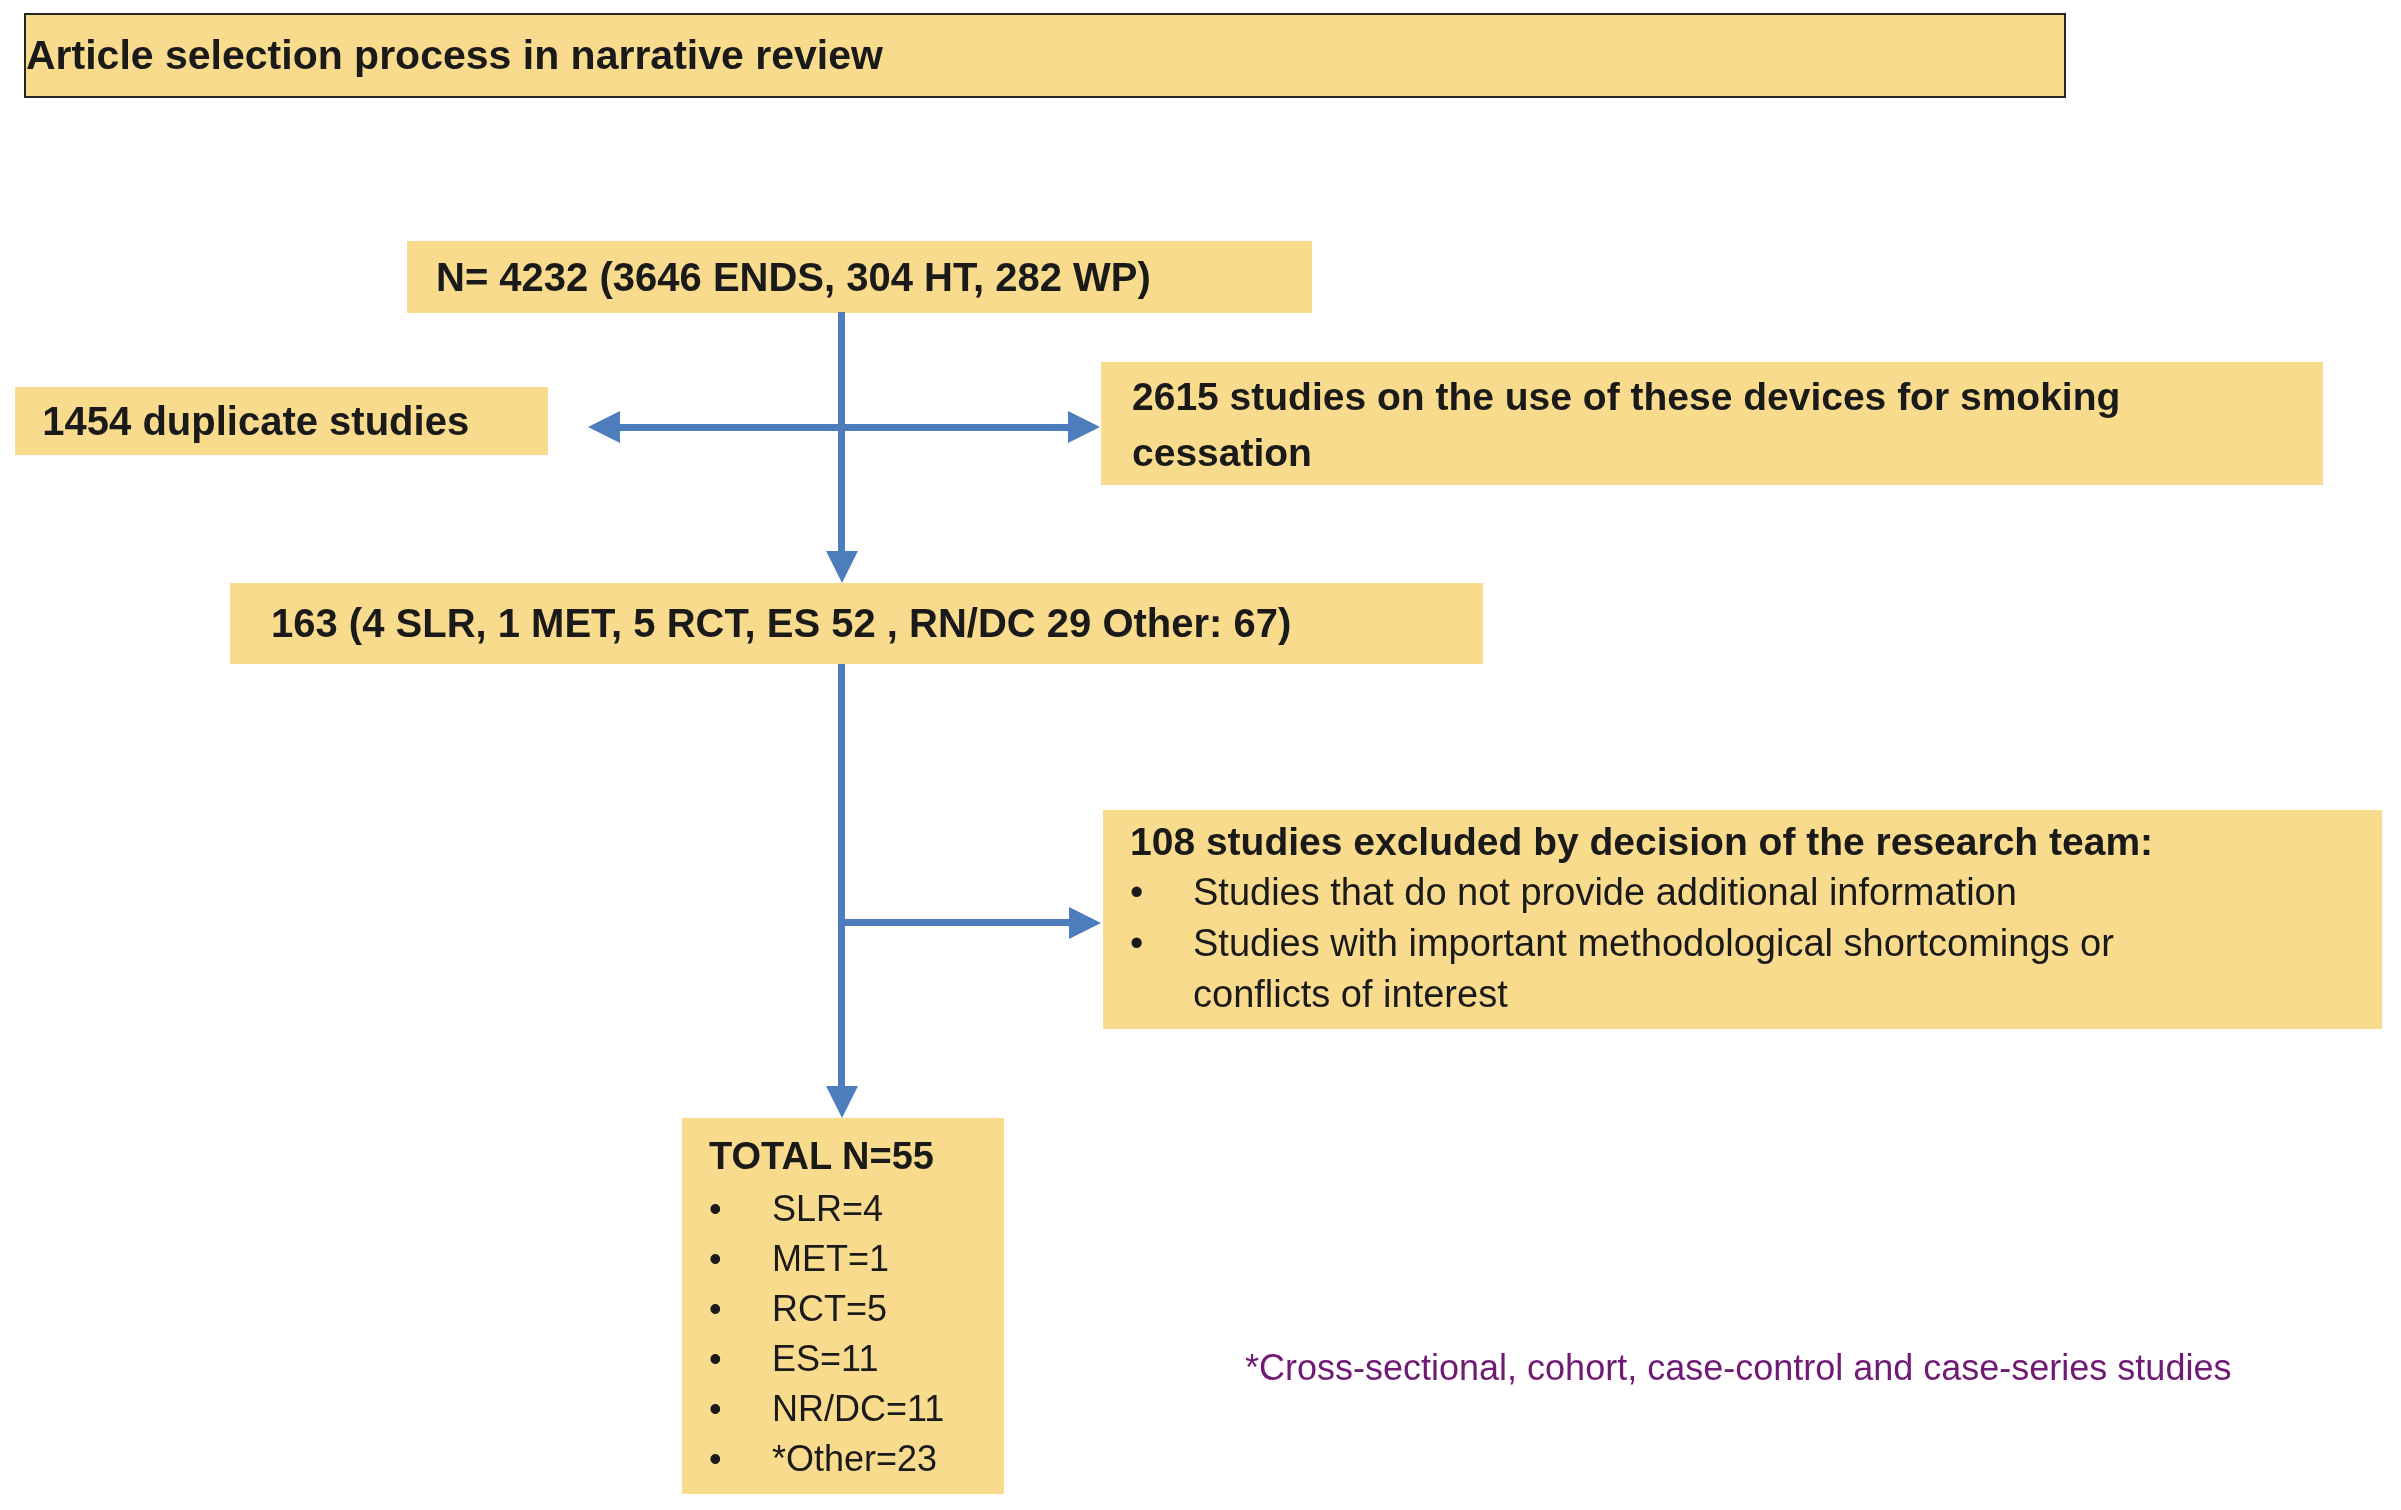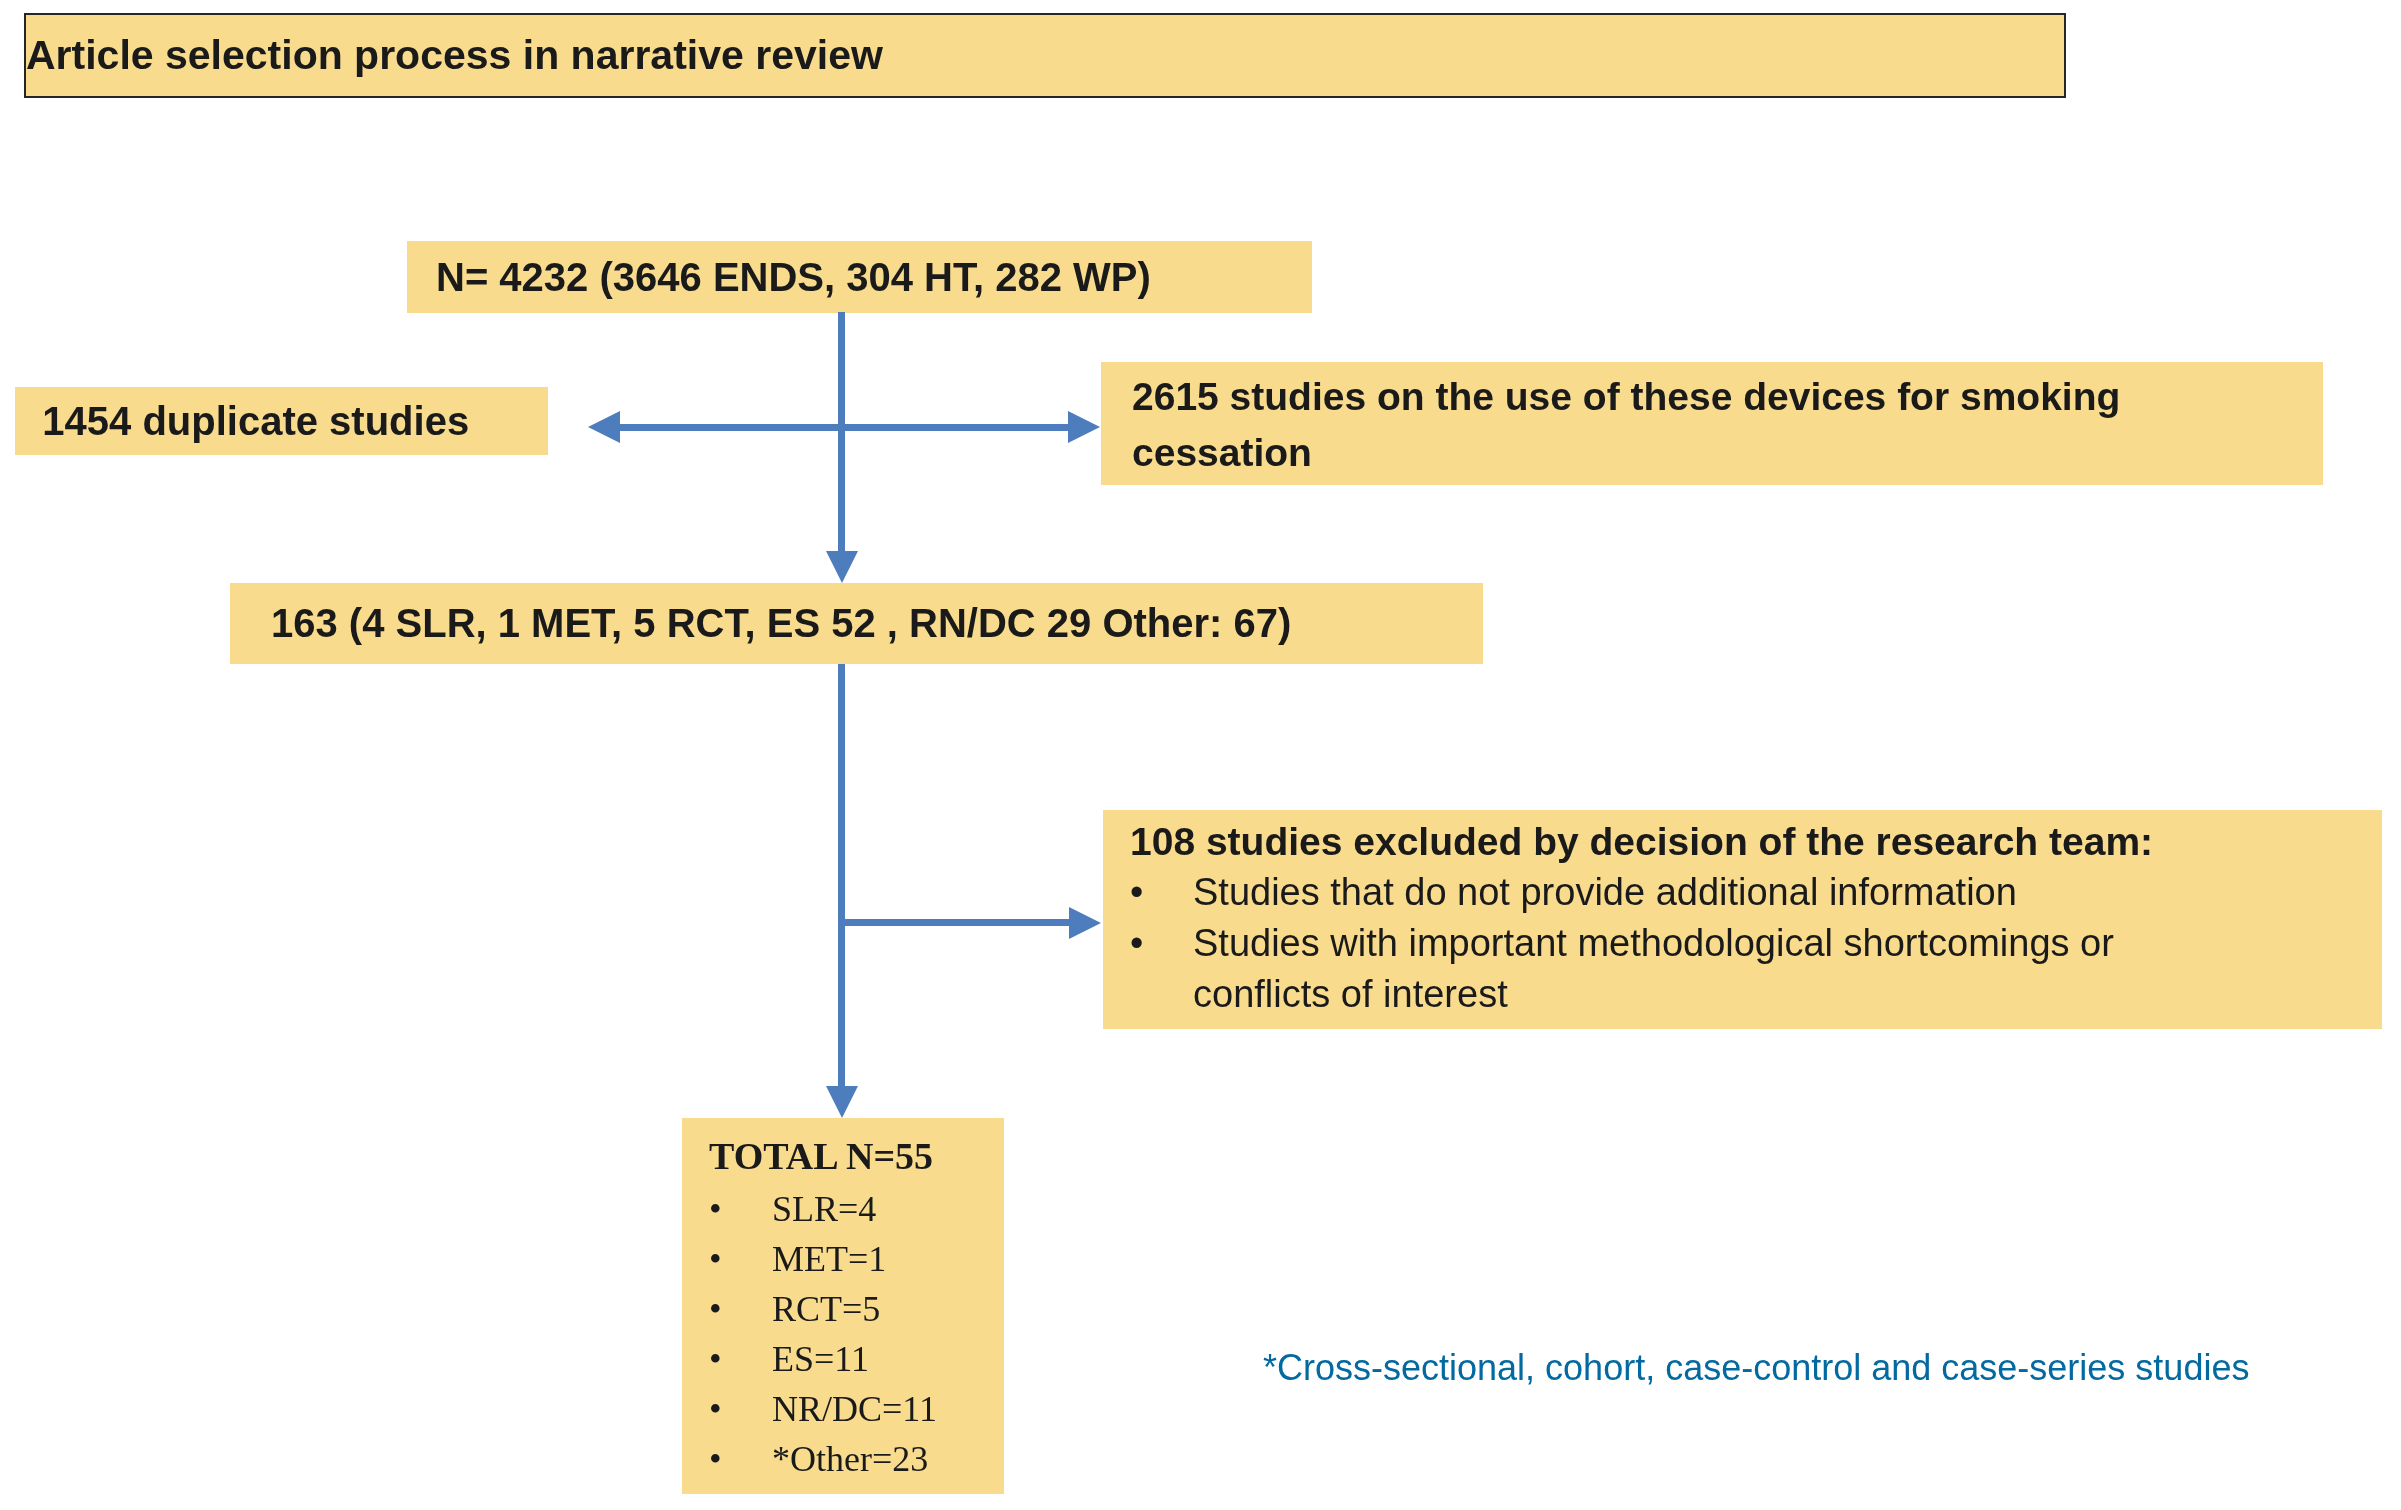--- a/index.html
+++ b/index.html
@@ -28,37 +28,37 @@
   .b-duplicates{left:15.3px;top:387px;width:533px;height:68px;padding-left:27px;
     font-size:40px;font-weight:bold;white-space:nowrap;}
   .b-cessation{left:1101px;top:362px;width:1222px;height:123px;
     padding:7.2px 18px 0 31px;font-size:39px;font-weight:bold;line-height:56px;}
   .b-screened{left:230px;top:583px;width:1253px;height:81px;padding-left:41px;
     font-size:40px;font-weight:bold;white-space:nowrap;}
   .b-excluded{left:1103px;top:810px;width:1279px;height:219px;
     padding:6px 25px 0 27px;font-size:38px;line-height:51px;}
   .b-excluded .heading{font-weight:bold;font-size:39px;}
   .b-total{left:682px;top:1118px;width:322px;height:376px;
-    padding:12.6px 0 0 27px;font-size:36px;line-height:50px;font-family:Liberation Serif, serif;}
+    padding:12.6px 0 0 27px;font-size:36px;line-height:50px;}
   .b-total .heading{font-weight:bold;font-size:38px;margin-bottom:3.6px;}
   .bullet{display:flex;align-items:flex-start;}
   .bullet .dot{flex:0 0 63px;}
   .bullet .dot::before{content:"\2022";}
   .b-excluded .bullet .txt{max-width:999px;}
   .title-bar{
     position:absolute;left:24px;top:12.6px;width:2042px;height:85px;
     background:var(--box-fill);
     border:2.7px solid var(--title-border);
     box-sizing:border-box;
     display:flex;align-items:center;justify-content:flex-start;
     font-size:41px;font-weight:bold;
   }
   .footnote{
     position:absolute;left:1245px;top:1347px;
-    font-size:36px;color:#0369a1;white-space:nowrap;margin-left:18px;
+    font-size:36px;color:#701a75;white-space:nowrap;
   }
   
   .aline{position:absolute;background:var(--arrow);}
   .ahead{position:absolute;width:0;height:0;}
   .v1-line{left:838px;top:312px;width:7.2px;height:240px;}
   .v1-head{left:826px;top:551px;border-left:16px solid transparent;
     border-right:16px solid transparent;border-top:32px solid var(--arrow);}
   .h1-line{left:619px;top:424px;width:450px;height:7.2px;}
   .h1-left-head{left:588px;top:411px;border-top:16px solid transparent;
     border-bottom:16px solid transparent;border-right:32px solid var(--arrow);}

